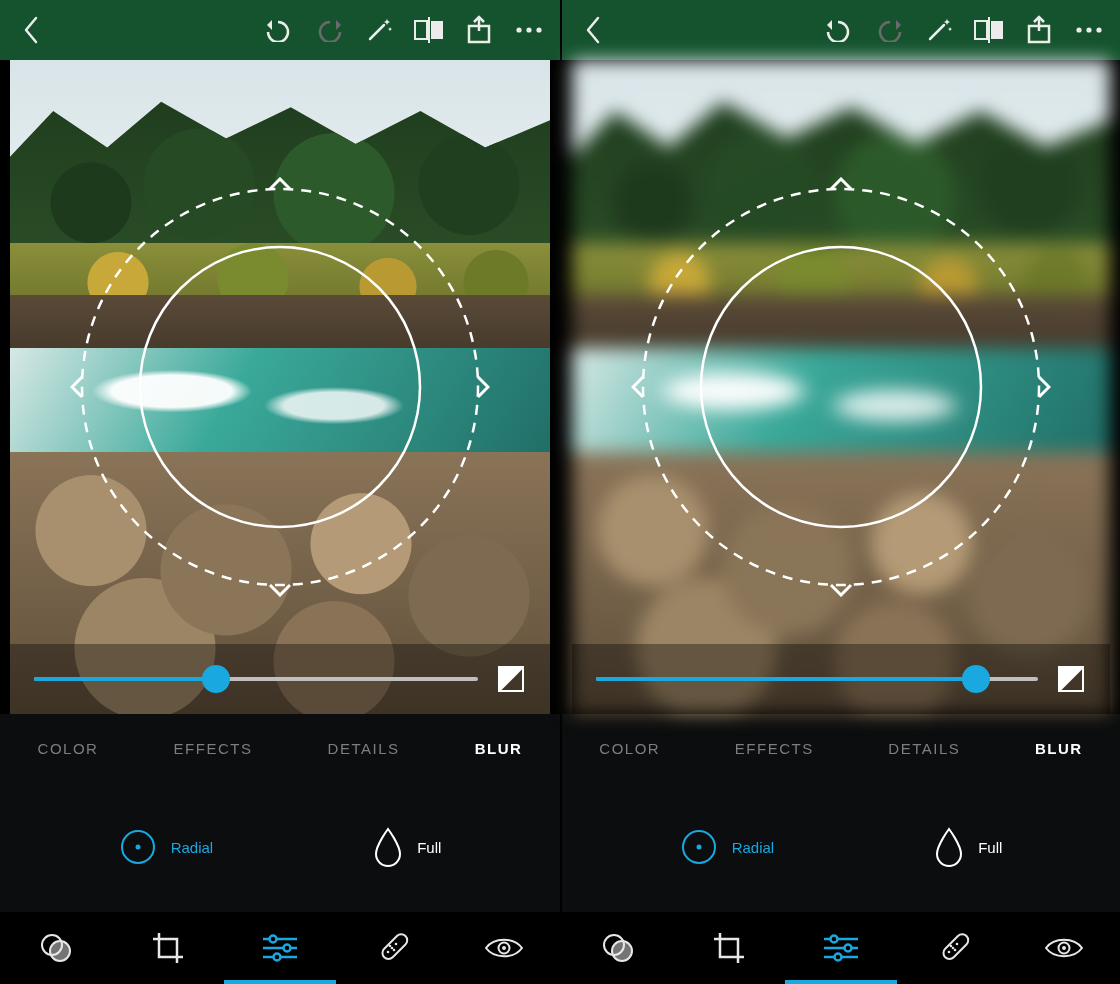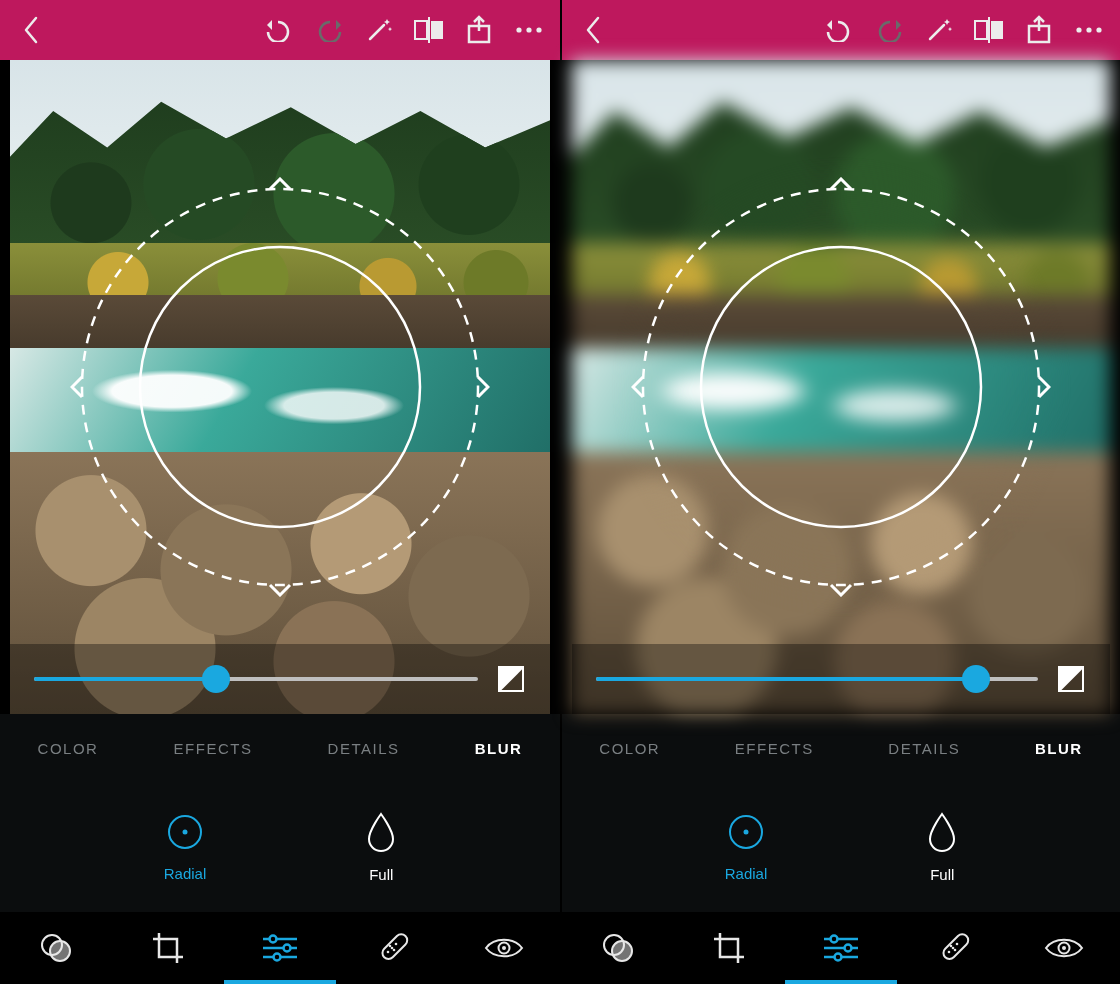--- a/index.html
+++ b/index.html
@@ -7,21 +7,21 @@
     width: 1120px;
     height: 984px;
     background: #000;
     font-family: -apple-system, Helvetica, Arial, sans-serif;
     display: flex;
     overflow: hidden;
   }
   .phone {
     width: 560px;
     height: 984px;
-    background: #be185d;
+    background: #14532d;
     display: flex;
     flex-direction: column;
     position: relative;
   }
   .phone + .phone { border-left: 2px solid #000; }
 
   
   .topbar {
     height: 60px;
     display: flex;
@@ -156,21 +156,21 @@
 
   
   .options {
     height: 130px;
     display:flex;
     align-items:center;
     justify-content:center;
     gap: 160px;
     background:#0b0d0e;
   }
-  .option { display:flex; flex-direction:column; align-items:center; gap:14px; }
+  .option { display:flex; flex-direction:row; align-items:center; gap:14px; }
   .option .lbl { font-size:15px; color:#fff; }
   .option.active .lbl { color:#1aa8e0; }
 
   
   .bottomnav {
     height: 72px;
     display:flex;
     align-items:center;
     justify-content:space-around;
     background:#000;

